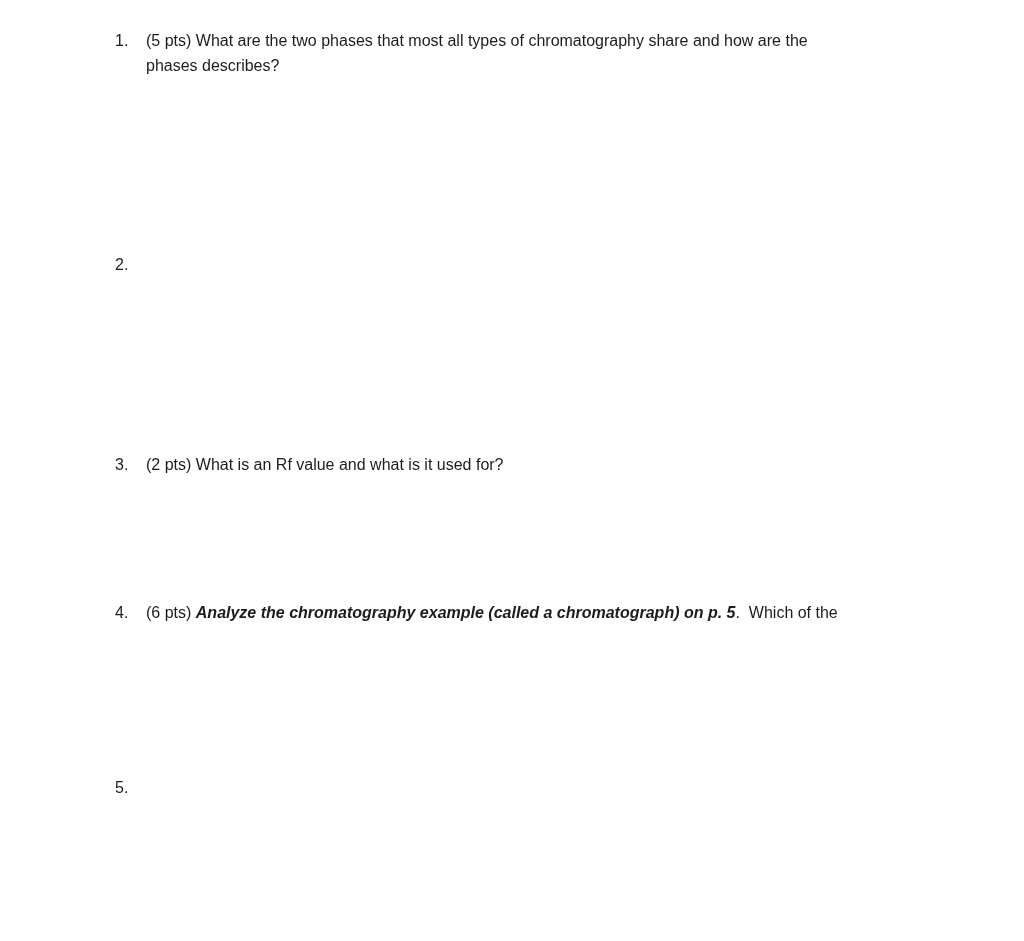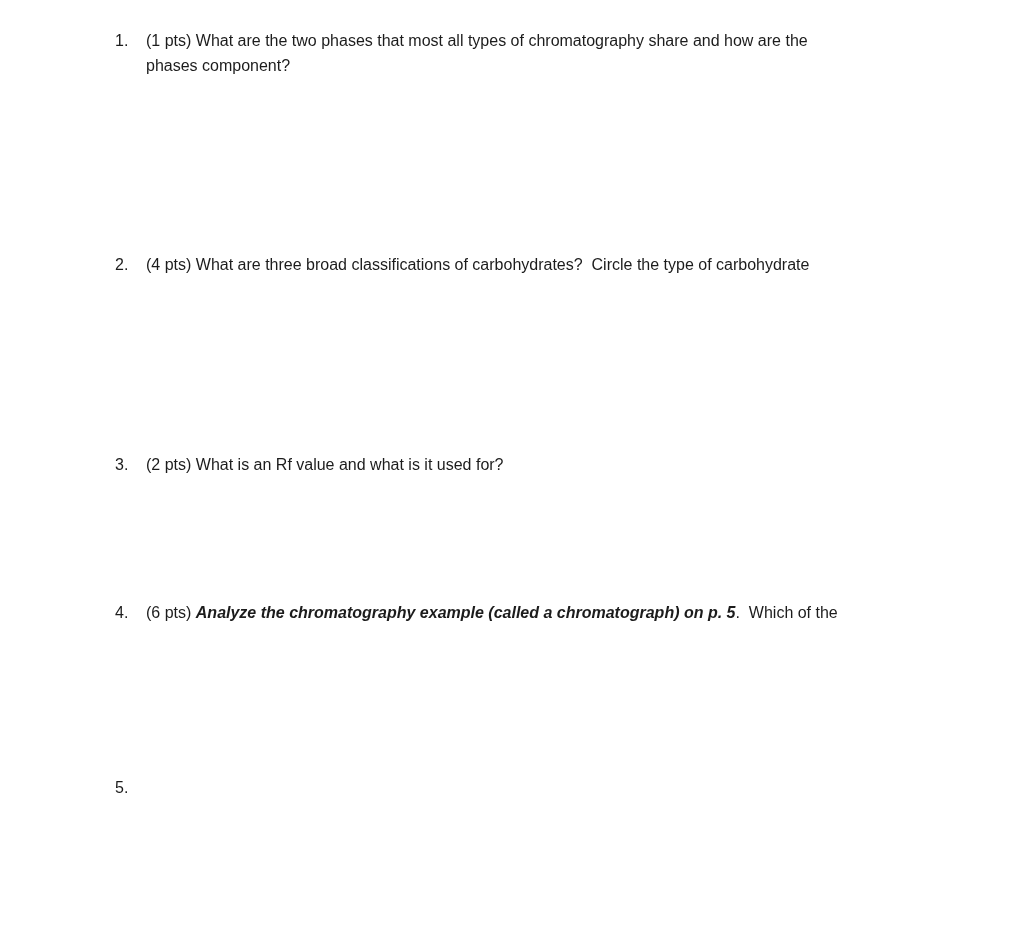--- a/index.html
+++ b/index.html
@@ -51,28 +51,27 @@
   .seg-bi { font-style: italic; font-weight: bold; }
 </style>
 </head>
 <body>
 
 <div class="page">
   <div id="question-list">
       <div class="question q-pos-0">
         <span class="qnum">1.</span>
         <div class="qtext">
-          <span class="qline"><span class="seg-n">(1 pts) What are the two phases that most all types of chromatography share and how are the</span></span>
-          <span class="qline"><span class="seg-n">phases component?</span></span>
+          <span class="qline"><span class="seg-n">(5 pts) What are the two phases that most all types of chromatography share and how are the</span></span>
+          <span class="qline"><span class="seg-n">phases describes?</span></span>
         </div>
       </div>
       <div class="question q-pos-1">
         <span class="qnum">2.</span>
         <div class="qtext">
-          <span class="qline"><span class="seg-n">(4 pts) What are three broad classifications of carbohydrates?&nbsp; Circle the type of carbohydrate</span></span>
         </div>
       </div>
       <div class="question q-pos-2">
         <span class="qnum">3.</span>
         <div class="qtext">
           <span class="qline"><span class="seg-n">(2 pts) What is an Rf value and what is it used for?</span></span>
         </div>
       </div>
       <div class="question q-pos-3">
         <span class="qnum">4.</span>

